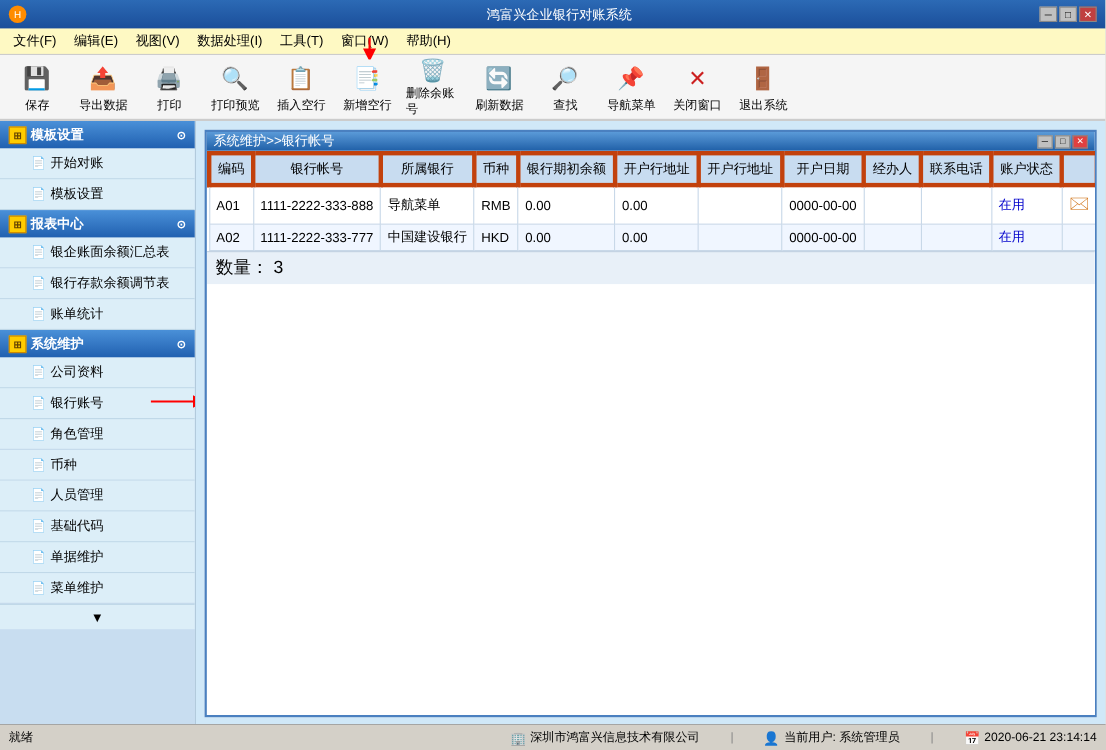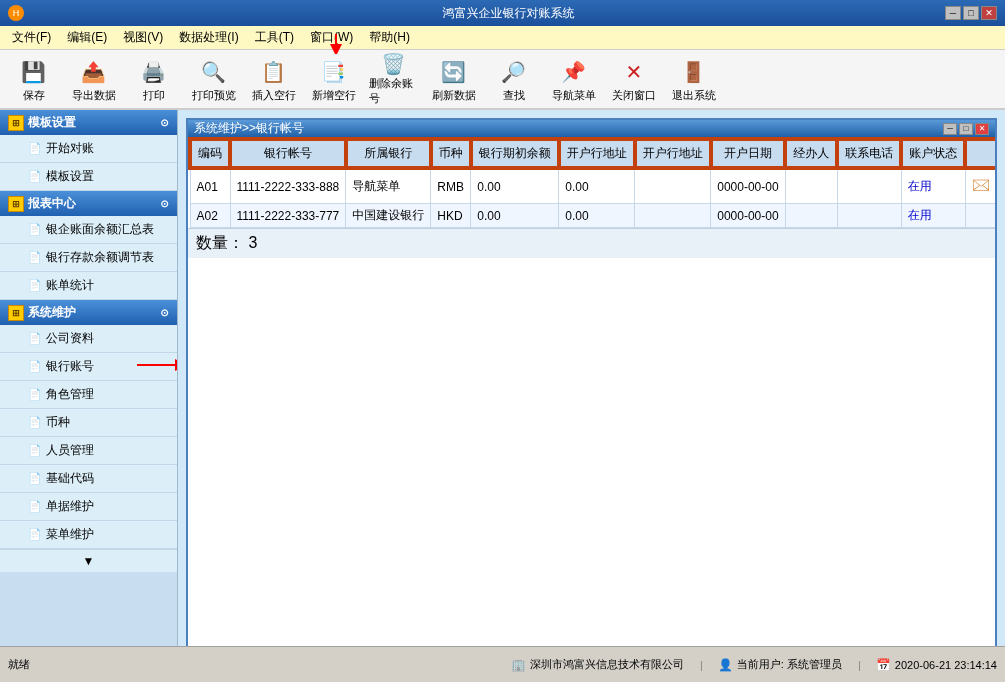--- a/index.html
+++ b/index.html
@@ -250,28 +250,28 @@
     }
     .count-row {
       padding: 4px 8px;
       background: #e8f0f8;
       border-top: 1px solid #c0d0e0;
       font-size: 16px;
     }
 
     
     .status-bar {
-      height: 36px;
+      height: 24px;
       background: #d4d0c8;
       border-top: 1px solid #a0a0a0;
       display: flex;
       align-items: center;
       padding: 0 8px;
       font-size: 11px;
-      gap: 16px;
+      gap: 28px;
       position: absolute;
       bottom: 0;
       left: 0;
       right: 0;
     }
     .status-item {
       display: flex;
       align-items: center;
       gap: 4px;
     }

